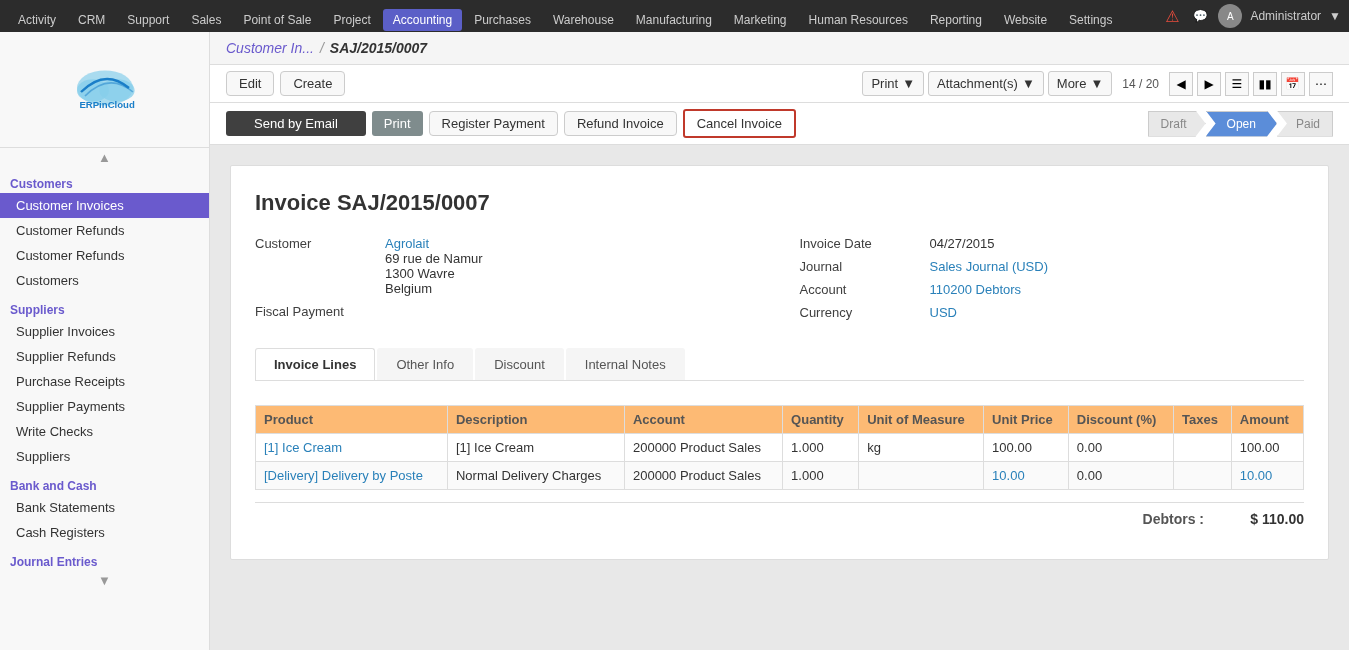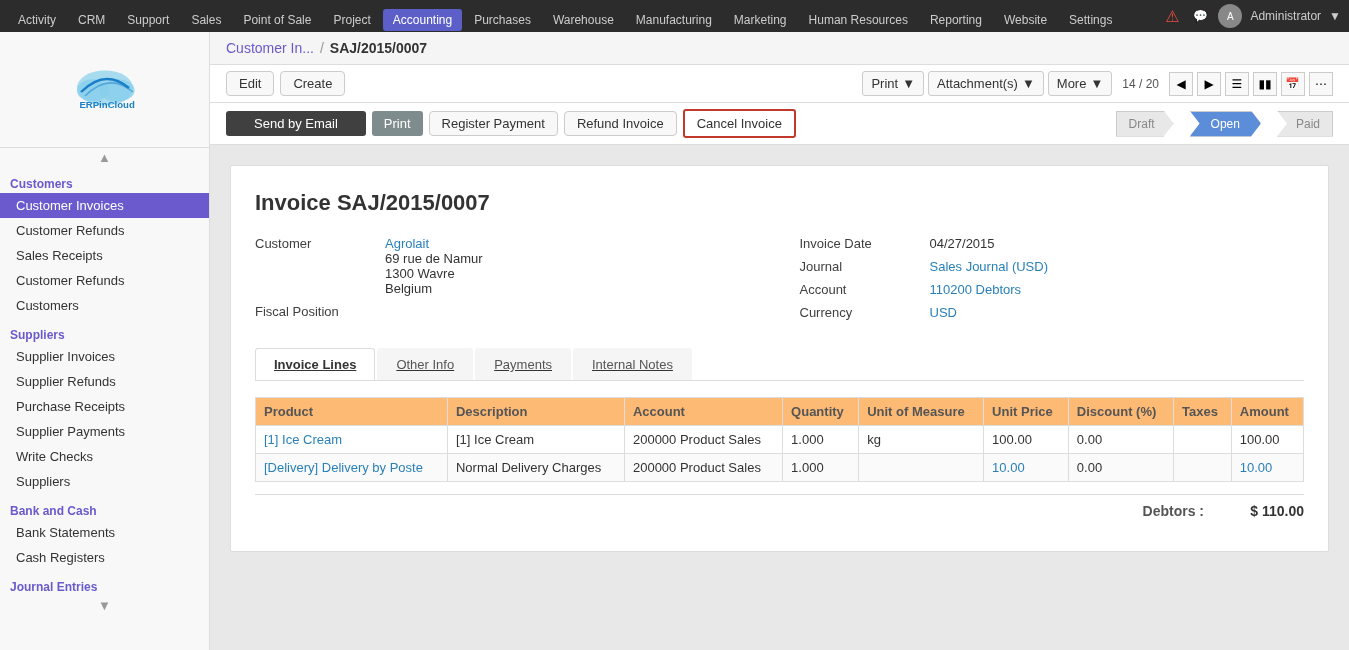--- a/index.html
+++ b/index.html
@@ -102,20 +102,21 @@
 
     
     .breadcrumb-bar {
       background: #f5f5f5;
       padding: 8px 16px;
       border-bottom: 1px solid #ddd;
       display: flex;
       align-items: center;
       gap: 6px;
       font-size: 14px;
+      font-style: italic;
     }
     .breadcrumb-link { color: #6a5acd; cursor: pointer; }
     .breadcrumb-sep { color: #999; }
     .breadcrumb-current { font-weight: bold; color: #333; }
 
     
     .toolbar {
       background: #fff;
       padding: 6px 16px;
       border-bottom: 1px solid #ddd;
@@ -205,21 +206,21 @@
       background: #fff;
       color: #333;
       cursor: pointer;
       border-radius: 3px;
       font-size: 13px;
     }
     .status-bar {
       margin-left: auto;
       display: flex;
       align-items: center;
-      gap: 16px;
+      gap: 0;
     }
     .status-step {
       padding: 5px 16px;
       background: #e8e8e8;
       border: 1px solid #ccc;
       font-size: 12px;
       color: #888;
       position: relative;
     }
     .status-step.active {
@@ -274,23 +275,22 @@
       font-weight: normal;
       flex-shrink: 0;
     }
     .field-value { color: #333; }
     .field-link { color: #2980b9; cursor: pointer; }
 
     
     .tabs {
       display: flex;
       border-bottom: 1px solid #ddd;
-      margin-bottom: 16px;
+      margin-bottom: 24px;
       gap: 0;
-      text-decoration: underline;
     }
     .tab {
       padding: 8px 18px;
       cursor: pointer;
       border: 1px solid transparent;
       border-bottom: none;
       font-size: 13px;
       color: #555;
       background: #f5f5f5;
       margin-right: 2px;
@@ -390,21 +390,20 @@
 
         <text x="18" y="60" font-size="12" font-weight="bold" fill="#1a7ec8">ERPinCloud</text>
       </svg>
     </div>
 
     <div class="sidebar-scroll-arrow">▲</div>
 
     <div class="sidebar-section">Customers</div>
     <div class="sidebar-item active">Customer Invoices</div>
     <div class="sidebar-item">Customer Refunds</div>
-    <div class="sidebar-item">Sales Receipts</div>
     <div class="sidebar-item">Customer Refunds</div>
     <div class="sidebar-item">Customers</div>
 
     <div class="sidebar-section">Suppliers</div>
     <div class="sidebar-item">Supplier Invoices</div>
     <div class="sidebar-item">Supplier Refunds</div>
     <div class="sidebar-item">Purchase Receipts</div>
     <div class="sidebar-item">Supplier Payments</div>
     <div class="sidebar-item">Write Checks</div>
     <div class="sidebar-item">Suppliers</div>
@@ -482,21 +481,21 @@
             <div class="field-row">
               <div class="field-label">Customer</div>
               <div class="field-value">
                 <div class="field-link">Agrolait</div>
                 <div>69 rue de Namur</div>
                 <div>1300 Wavre</div>
                 <div>Belgium</div>
               </div>
             </div>
             <div class="field-row">
-              <div class="field-label">Fiscal Position</div>
+              <div class="field-label">Fiscal Payment</div>
               <div class="field-value"></div>
             </div>
           </div>
           <div class="invoice-right">
             <div class="field-row">
               <div class="field-label">Invoice Date</div>
               <div class="field-value">04/27/2015</div>
             </div>
             <div class="field-row">
               <div class="field-label">Journal</div>
@@ -509,21 +508,21 @@
             <div class="field-row">
               <div class="field-label">Currency</div>
               <div class="field-value field-link">USD</div>
             </div>
           </div>
         </div>
 
         <div class="tabs">
           <div class="tab active">Invoice Lines</div>
           <div class="tab">Other Info</div>
-          <div class="tab">Payments</div>
+          <div class="tab">Discount</div>
           <div class="tab">Internal Notes</div>
         </div>
 
         <table class="invoice-table">
           <thead>
             <tr>
               <th>Product</th>
               <th>Description</th>
               <th>Account</th>
               <th>Quantity</th>

